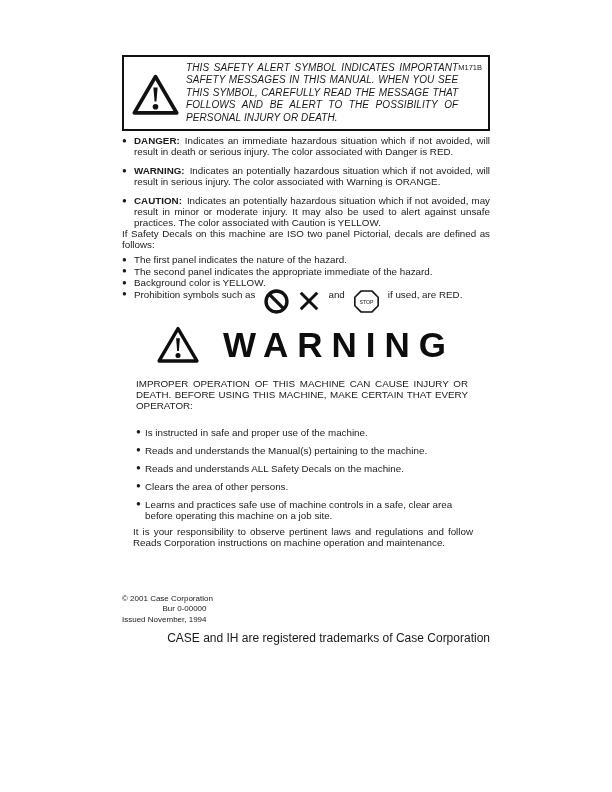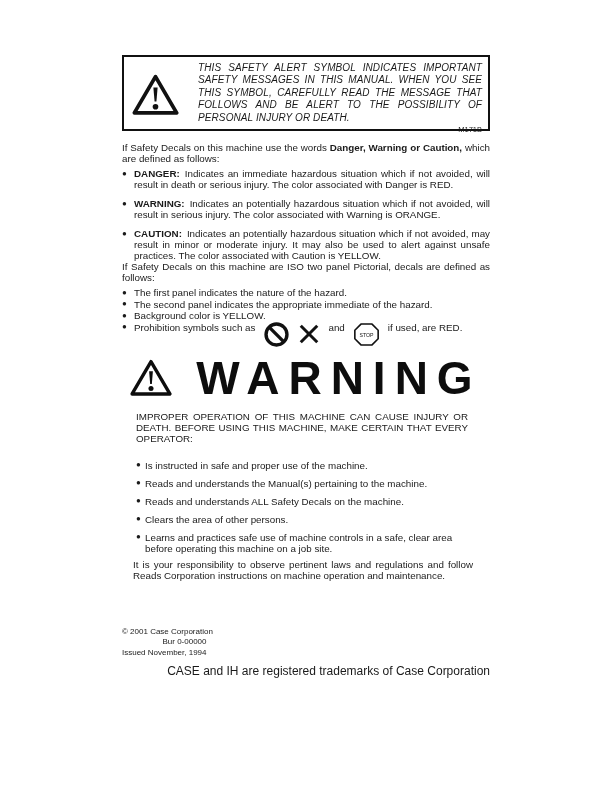--- a/index.html
+++ b/index.html
@@ -22,21 +22,21 @@
     box-sizing:border-box;
     height:76px;
     border:2px solid #111;
     display:flex;
     padding:5px 6px 2px 5px;
   }
   .alert-tri {
     width:52px; display:flex; align-items:center; justify-content:center;
     flex:0 0 auto;
   }
-  .alert-body { flex:1; margin-left:17px; display:flex; flex-direction:column; }
+  .alert-body { flex:1; margin-left:5px; display:flex; flex-direction:row; }
   .alert-text {
     margin:0; font-style:italic; text-align:justify;
     font-size:10px; line-height:12.4px; letter-spacing:0.1px;
   }
   .alert-code { text-align:right; font-size:7.5px; line-height:9px; margin-top:1px; }
 
   
   p { margin:0; }
   .intro { margin-top:11px; text-align:justify; }
   .iso-intro { text-align:justify; }
@@ -64,21 +64,21 @@
   .sym-stop { margin-top:0; }
 
   
   .warn-heading {
     margin-top:5px;
     height:44px;
     display:flex; align-items:center; justify-content:center;
   }
   .warn-tri { margin-right:24px; display:flex; }
   .warn-word {
-    font-size:46px; font-weight:bold; letter-spacing:9px;
+    font-size:35px; font-weight:bold; letter-spacing:9px;
     line-height:40px; white-space:nowrap; color:#0d0d0d;
   }
 
   .warn-body { margin:11px 22px 0 14px; text-align:justify; }
 
   .warnlist { margin:16px 26px 0 14px; }
   .warnlist li { padding-left:9px; margin-bottom:7px; }
   .warnlist li:last-child { margin-bottom:0; }
 
   .closing { margin:5px 17px 0 11px; text-align:justify; }
@@ -105,21 +105,20 @@
           <path d="M45.5 30 L54.5 30 L52 60 L48 60 Z" fill="#111"></path>
           <circle cx="50" cy="71" r="6" fill="#111"></circle>
         </svg>
       </span>
       <div class="alert-body">
         <p class="alert-text">THIS SAFETY ALERT SYMBOL INDICATES IMPORTANT SAFETY MESSAGES IN THIS MANUAL. WHEN YOU SEE THIS SYMBOL, CAREFULLY READ THE MESSAGE THAT FOLLOWS AND BE ALERT TO THE POSSIBILITY OF PERSONAL INJURY OR DEATH.</p>
         <div class="alert-code">M171B</div>
       </div>
     </div>
 
-    <p class="intro"><span>If Safety Decals on this machine use the words </span><strong>Danger, Warning or Caution,</strong><span> which are defined as follows:</span></p>
 
     <ul class="siglist">
       <li>
         <span class="blt">●</span>
         <strong class="term">DANGER:</strong><span>Indicates an immediate hazardous situation which if not avoided, will result in death or serious injury. The color associated with Danger is RED.</span>
       </li>
       <li>
         <span class="blt">●</span>
         <strong class="term">WARNING:</strong><span>Indicates an potentially hazardous situation which if not avoided, will result in serious injury. The color associated with Warning is ORANGE.</span>
       </li>

